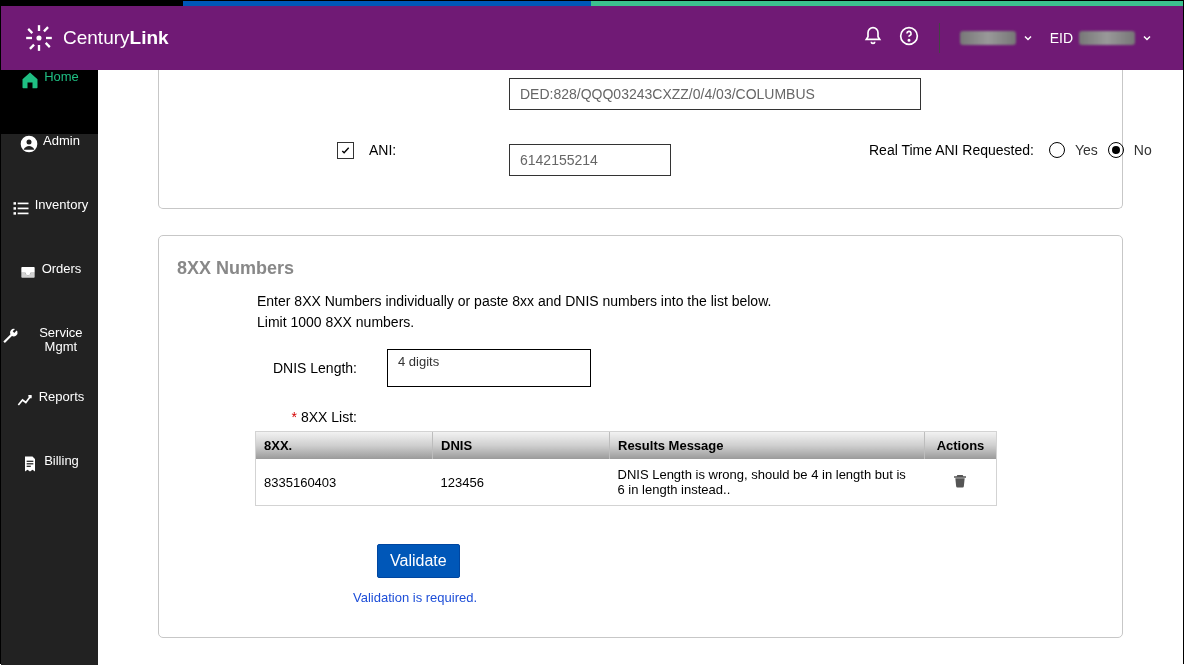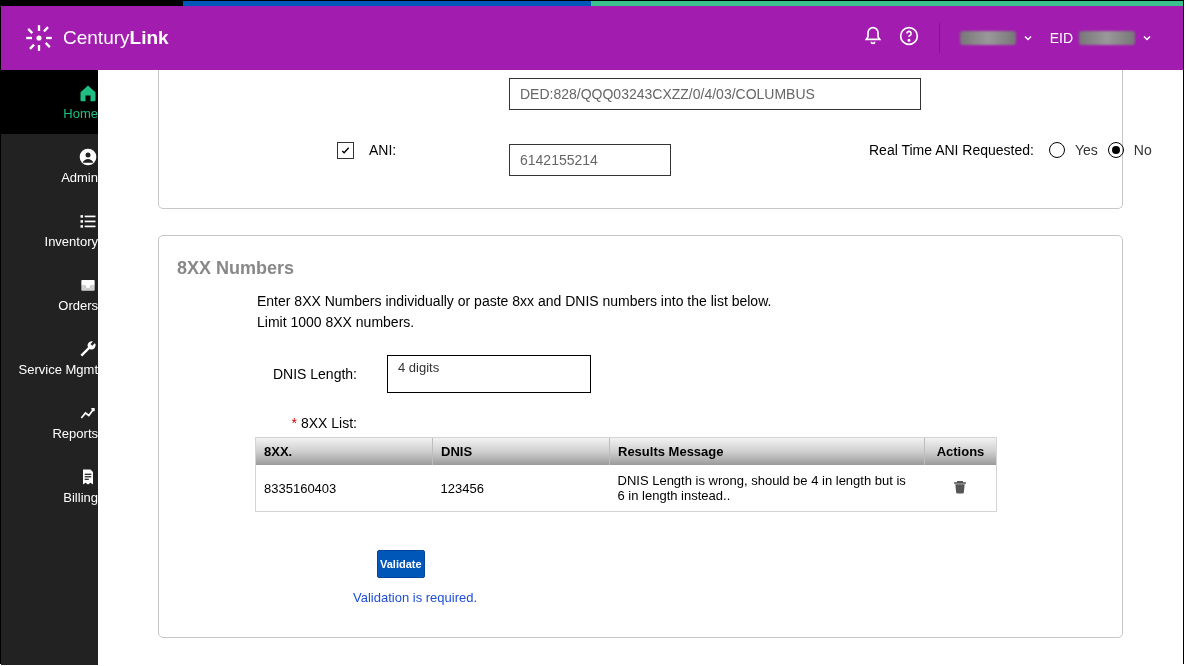--- a/index.html
+++ b/index.html
@@ -11,21 +11,21 @@
     overflow: hidden;
   }
   .top-stripe {
     height: 5px;
     display: flex;
   }
   .top-stripe .seg1 { flex: 0 0 182px; background: #000; }
   .top-stripe .seg2 { flex: 0 0 408px; background: #0057b8; }
   .top-stripe .seg3 { flex: 1; background: #3cc08e; }
   .header {
-    background: #a21caf;
+    background: #701a75;
     height: 64px;
     display: flex;
     align-items: center;
     color: #fff;
   }
   .logo-wrap {
     display:flex; align-items:center; gap:10px;
     padding-left: 24px;
     width: 180px;
   }
@@ -45,21 +45,21 @@
     width:56px; height:14px; border-radius:3px;
     background: linear-gradient(90deg,#777,#999,#777);
     filter: blur(1px);
   }
   .chev { width:12px; height:12px; }
   .layout { display:flex; height: calc(666px - 5px - 64px - 2px); }
   .sidebar {
     width: 97px; background:#222; display:flex; flex-direction:column;
   }
   .sb-item {
-    display:flex; flex-direction:column; align-items:flex-end; justify-content:center;
+    display:flex; flex-direction:row; align-items:flex-start; justify-content:center;
     height: 64px; color:#fff; font-size:13px; gap:4px; cursor:pointer;
   }
   .sb-item.active { background:#000; color:#1fbf83; }
   .sb-item svg { width:20px; height:20px; }
   .sb-item .lbl { line-height:1.1; text-align:center; }
   .content {
     flex:1; background:#fff; overflow:auto; position:relative;
   }
   .scroll-area{
     padding: 0 60px 30px 60px;
@@ -90,21 +90,21 @@
   .ani-row .text-input{ width:140px;margin-top:20px;}
   .radio-row{ display:flex; align-items:center; gap:10px; font-size:14px;}
   .radio{ width:14px;height:14px;border:1.5px solid #000;border-radius:50%; display:inline-flex; align-items:center; justify-content:center; cursor:pointer;}
   .radio .dot{ width:8px;height:8px;border-radius:50%; background:#000;}
   
   .section-title {
     font-size:18px; font-weight:700; color:#888; margin: 22px 0 12px 0;
   }
   .instr { font-size:14px; color:#000; padding-left:80px; line-height:1.5;}
   .form-row{
-     display:flex; align-items:center; gap:30px; padding-left:60px; margin-top:22px;
+     display:flex; align-items:center; gap:30px; padding-left:60px; margin-top:16px;
   }
   .form-lbl{ font-size:14px; width:120px; text-align:right; color:#000;}
   .req { color:#d40000; margin-right:4px;}
   .dnis-input{
     border:1px solid #000; height:32px; width:182px; padding:0 10px; font-size:13px; color:#333; background:#fff;
     display:flex; align-items:flex-start; padding-top:4px;
   }
   .table-wrap{
     margin-left:78px; margin-top:6px; width:740px;
     border:1px solid #d3d3d3;
@@ -117,21 +117,21 @@
   }
   thead th:last-child{ border-right:none;}
   tbody td{ padding:8px; color:#000; vertical-align:middle;}
   .col-8xx{ width:160px;}
   .col-dnis{ width:160px;}
   .col-actions{ width:55px; text-align:center;}
   .trash{ color:#555; cursor:pointer;}
   .trash svg{width:16px;height:18px;}
   .validate-btn{
     background:#0057b8; color:#fff; border:1px solid #0046a0;
-    padding:7px 2px; font-size:11px; font-weight:700; border-radius:2px; cursor:pointer;
+    padding:7px 12px; font-size:16px; font-weight:400; border-radius:2px; cursor:pointer;
     margin-left:200px; margin-top:38px;
   }
   .error-msg{ color:#1d4ed8; font-size:13px; margin-left:176px; margin-top:12px;}
   
   .content::-webkit-scrollbar{ width:16px;}
   .content::-webkit-scrollbar-thumb{ background:#c0c0c0; border:3px solid #f0f0f0;}
   .content::-webkit-scrollbar-track{ background:#f0f0f0;}
   .outer{
     border:1px solid #000; width:1184px; height:664px; box-sizing:border-box;
   }

